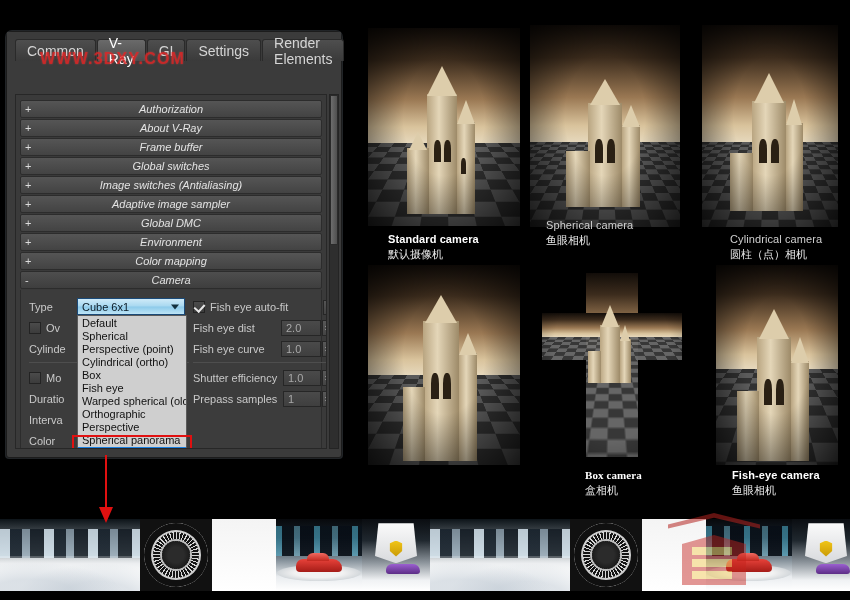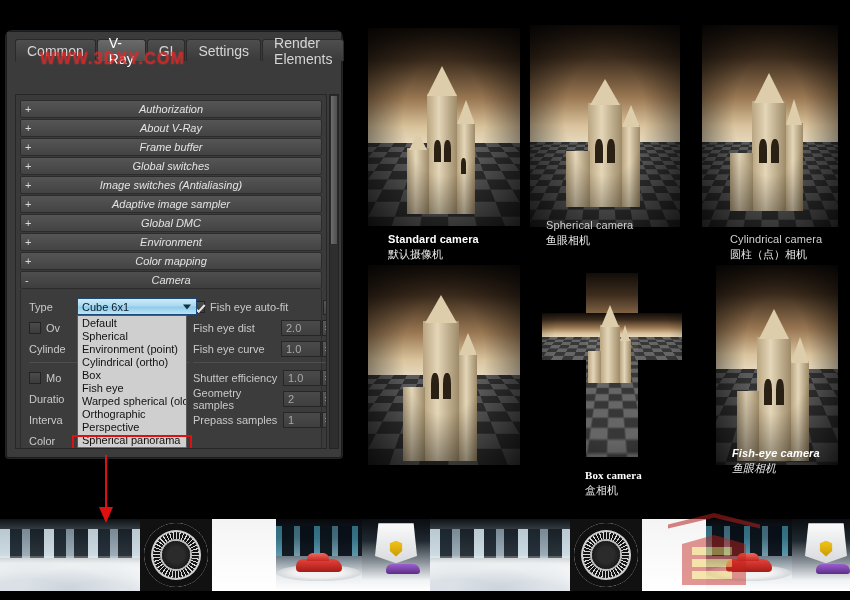--- a/index.html
+++ b/index.html
@@ -271,21 +271,21 @@
     border: solid #e8e8e8; border-width: 0 2px 2px 0; transform: rotate(42deg);
   }
   .help-btn {
     width: 15px; height: 15px; border: 1px solid #262626; font-size: 10px;
     color: #b9b9b9; background: linear-gradient(180deg,#555,#434343);
     display: flex; align-items: center; justify-content: center;
   }
   .divider { height: 1px; background: #2b2b2b; border-bottom: 1px solid #4e4e4e; margin: 4px 0 6px 0; }
 
   
-  .combo-wrap { position: absolute; left: 56px; top: 8px; width: 120px; z-index: 30; }
+  .combo-wrap { position: absolute; left: 56px; top: 8px; width: 108px; z-index: 30; }
   .combo {
     height: 17px; border: 1px solid #1b4a78; position: relative;
     background: linear-gradient(180deg,#cfeaf8 0%,#a8d8f0 48%,#8ccaea 52%,#bde4f6 100%);
     display: flex; align-items: center; padding-left: 4px;
   }
   .combo-text { font-size: 11px; color: #0a1a26; }
   .combo-arrow {
     position: absolute; right: 5px; top: 50%; transform: translateY(-50%);
     width: 0; height: 0; border-left: 4px solid transparent;
     border-right: 4px solid transparent; border-top: 5px solid #12303f;
@@ -441,21 +441,21 @@
           <div class="spire" style="left:26px;bottom:122px;border-left-width:15px;border-right-width:15px;border-bottom-width:30px;"></div>
           <div class="tower" style="left:58px;bottom:0;width:18px;height:100px;"></div>
           <div class="spire" style="left:58px;bottom:98px;border-left-width:9px;border-right-width:9px;border-bottom-width:26px;"></div>
           <div class="tower" style="left:4px;bottom:0;width:22px;height:70px;"></div>
           <div class="win" style="left:31px;bottom:56px;width:8px;height:26px;"></div>
           <div class="win" style="left:43px;bottom:56px;width:8px;height:26px;"></div>
         </div>
         <div class="vign"></div>
       </div>
     </div>
-    <div class="caption" style="left:382px; top:447px;font-style:italic;">
+    <div class="caption" style="left:382px; top:469px;">
       <div class="cap-en">Fish-eye camera</div>
       <div class="cap-cn">鱼眼相机</div>
     </div>
   </div>
 
   <div class="filmstrip">
     <div class="strip-inner">
       <div class="pano pano-showroom" style="width:140px;"></div>
       <div class="pano pano-dome" style="width:72px;">
           <div class="disc"></div>
@@ -607,46 +607,38 @@
           <div class="divider" style="width:145px;"></div>
           <div class="row">
             <span class="lab" style="width:90px;">Shutter efficiency</span>
             <span class="spin-field" style="width:38px;">1.0</span>
             <span class="spin-btns">
                 <i class="up"></i>
                 <i class="dn"></i>
               </span>
           </div>
           <div class="row">
-            <span class="lab" style="width:90px;">Geometry samples</span>
-            <span class="spin-field" style="width:38px;">2</span>
-            <span class="spin-btns">
-                <i class="up"></i>
-                <i class="dn"></i>
-              </span>
-          </div>
-          <div class="row">
             <span class="lab" style="width:90px;">Prepass samples</span>
             <span class="spin-field" style="width:38px;">1</span>
             <span class="spin-btns">
                 <i class="up"></i>
                 <i class="dn"></i>
               </span>
           </div>
         </div>
 
         <div class="combo-wrap">
           <div class="combo">
             <span class="combo-text">Cube 6x1</span>
             <span class="combo-arrow"></span>
           </div>
           <div class="dd-list">
             <div class="dd-item">Default</div>
             <div class="dd-item">Spherical</div>
-            <div class="dd-item">Environment (point)</div>
+            <div class="dd-item">Perspective (point)</div>
             <div class="dd-item">Cylindrical (ortho)</div>
             <div class="dd-item">Box</div>
             <div class="dd-item">Fish eye</div>
             <div class="dd-item">Warped spherical (old-s</div>
             <div class="dd-item">Orthographic</div>
             <div class="dd-item">Perspective</div>
             <div class="dd-item">Spherical panorama</div>
             <div class="dd-item sel">Cube 6x1</div>
           </div>
           <div class="ann-box"></div>

